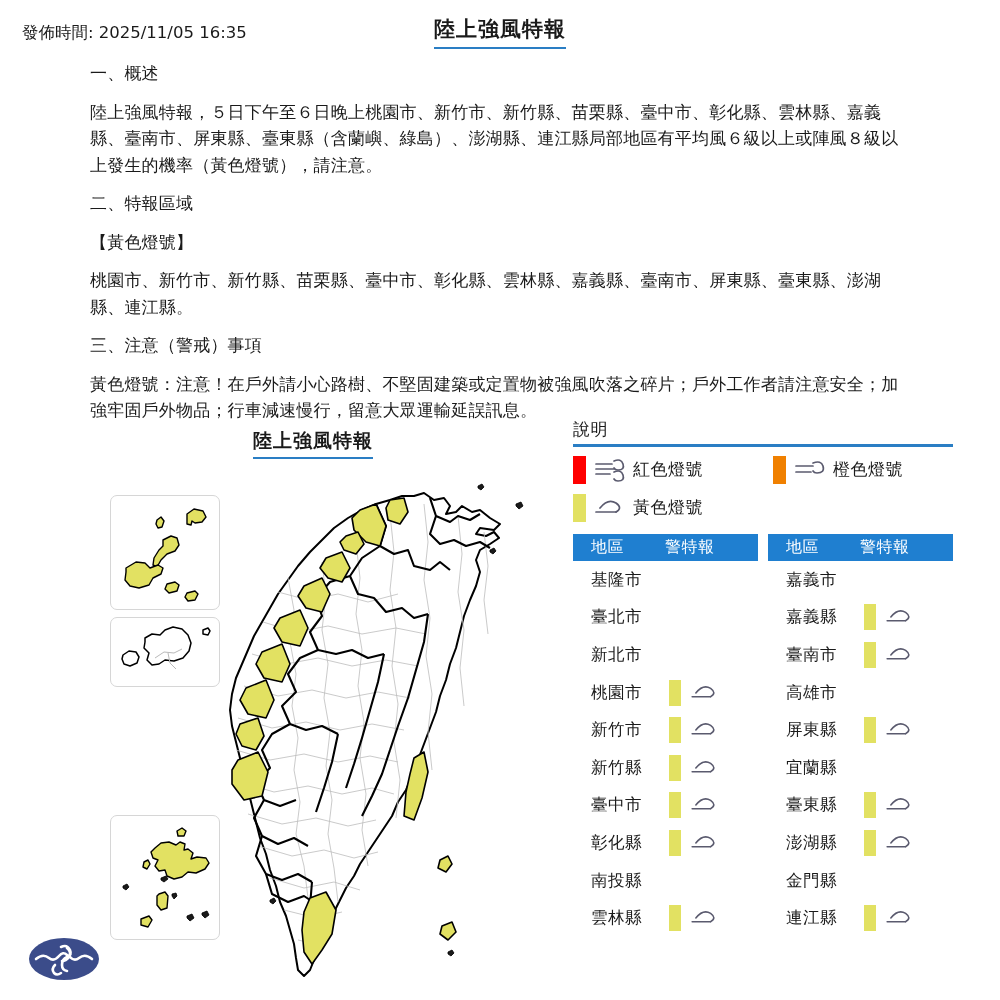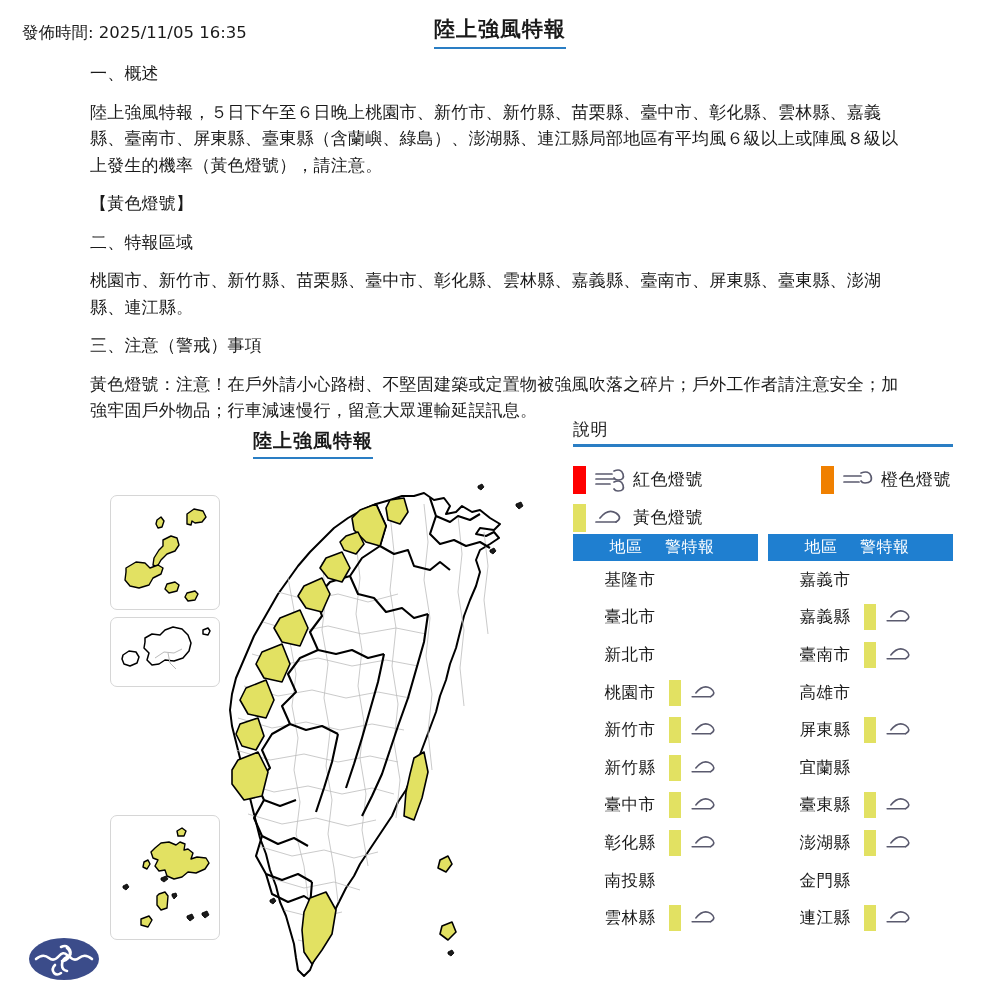--- a/index.html
+++ b/index.html
@@ -112,23 +112,22 @@
     padding-bottom: 3px;
   }
   .legend-rule {
     height: 2.5px;
     background: #2a7ec4;
     width: 380px;
   }
   .legend-rows { margin-top: 9px; }
   .legend-row {
     display: flex;
-    align-items: flex-end;
+    align-items: flex-start;
     height: 38px;
-    gap: 48px;
   }
   .legend-item {
     display: flex;
     align-items: center;
     white-space: nowrap;
   }
   .legend-item.first { width: 200px; }
   .swatch {
     width: 13px;
     height: 28px;
@@ -150,21 +149,20 @@
   }
 
   
   .tables {
     position: absolute;
     left: 573px;
     top: 534px;
     width: 380px;
     display: flex;
     gap: 10px;
-    text-align: center;
   }
   .tbl { width: 185px; }
   .tbl-head {
     background: #1f7fd0;
     color: #ffffff;
     height: 27px;
     display: flex;
     align-items: center;
     font-size: 16px;
     letter-spacing: 0.5px;
@@ -199,22 +197,22 @@
 
 <div class="publish-time">發佈時間: 2025/11/05 16:35</div>
 
 <div class="doc-title">
   <span class="t">陸上強風特報</span>
 </div>
 
 <div class="body-text">
   <p class="para">一、概述</p>
   <p class="para">陸上強風特報，５日下午至６日晚上桃園市、新竹市、新竹縣、苗栗縣、臺中市、彰化縣、雲林縣、嘉義縣、臺南市、屏東縣、臺東縣（含蘭嶼、綠島）、澎湖縣、連江縣局部地區有平均風６級以上或陣風８級以上發生的機率（黃色燈號），請注意。</p>
+  <p class="para">二、特報區域</p>
   <p class="para">【黃色燈號】</p>
-  <p class="para">二、特報區域</p>
   <p class="para">桃園市、新竹市、新竹縣、苗栗縣、臺中市、彰化縣、雲林縣、嘉義縣、臺南市、屏東縣、臺東縣、澎湖縣、連江縣。</p>
   <p class="para">三、注意（警戒）事項</p>
   <p class="para">黃色燈號：注意！在戶外請小心路樹、不堅固建築或定置物被強風吹落之碎片；戶外工作者請注意安全；加強牢固戶外物品；行車減速慢行，留意大眾運輸延誤訊息。</p>
 </div>
 
 <div class="map-title">
   <span class="t">陸上強風特報</span>
 </div>
 
 <div class="inset" id="inset-penghu">

